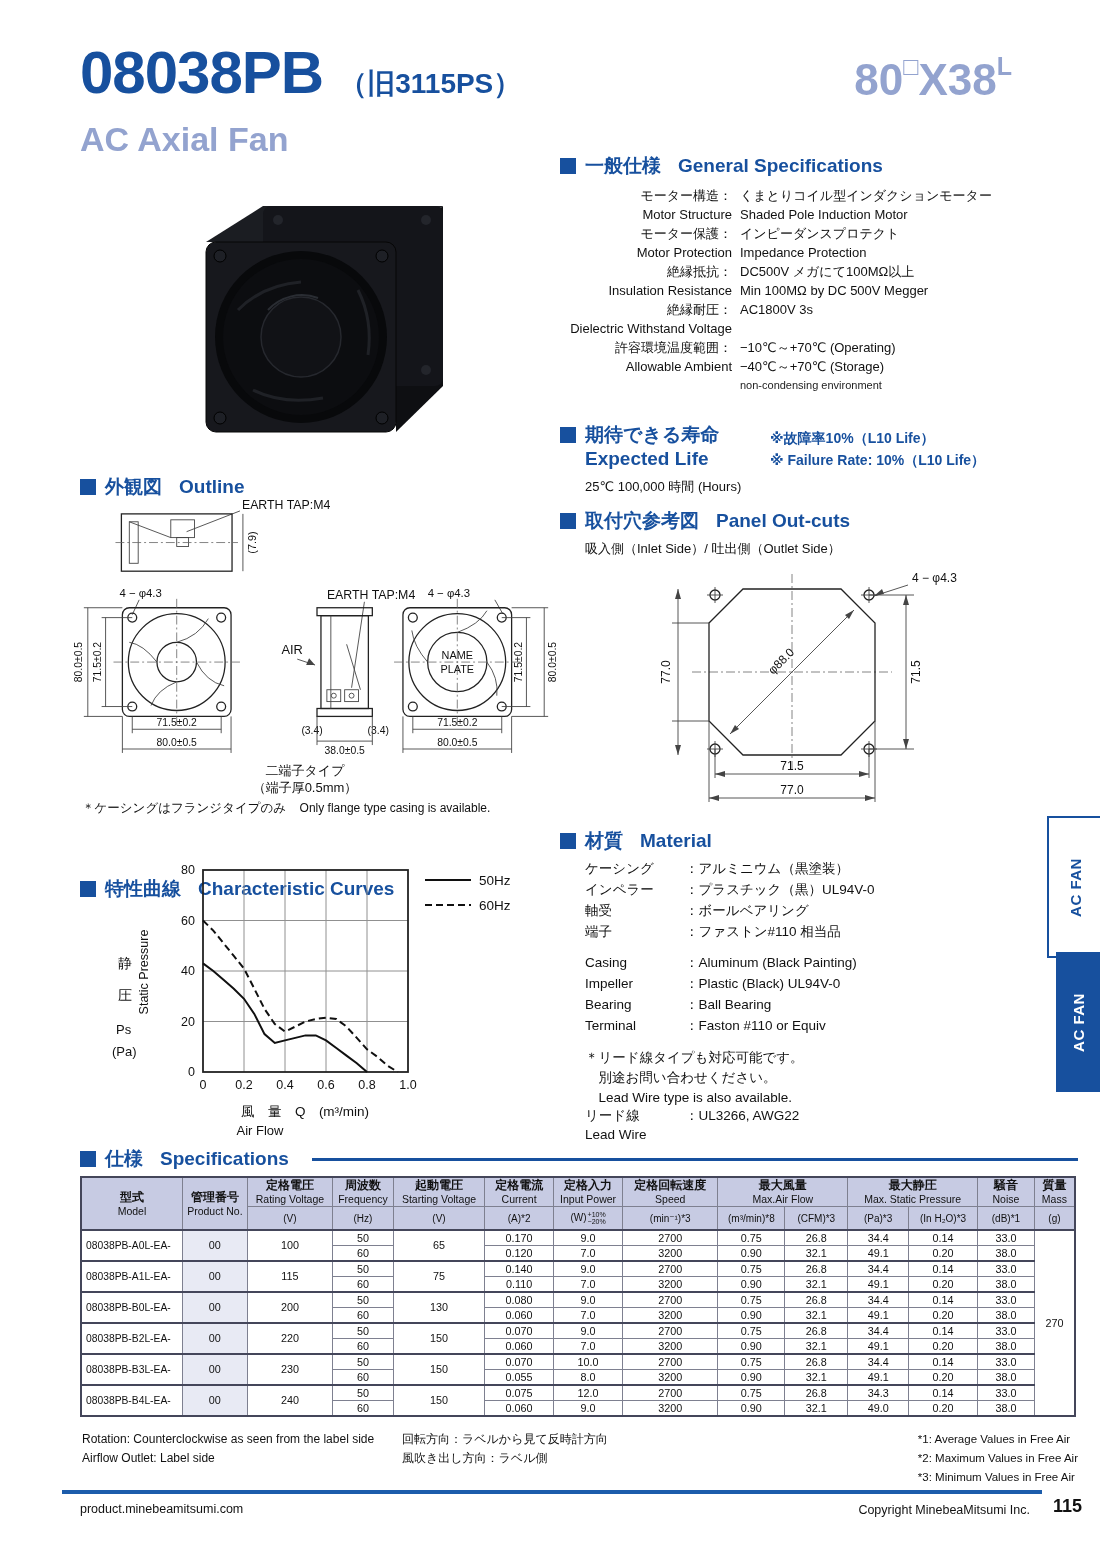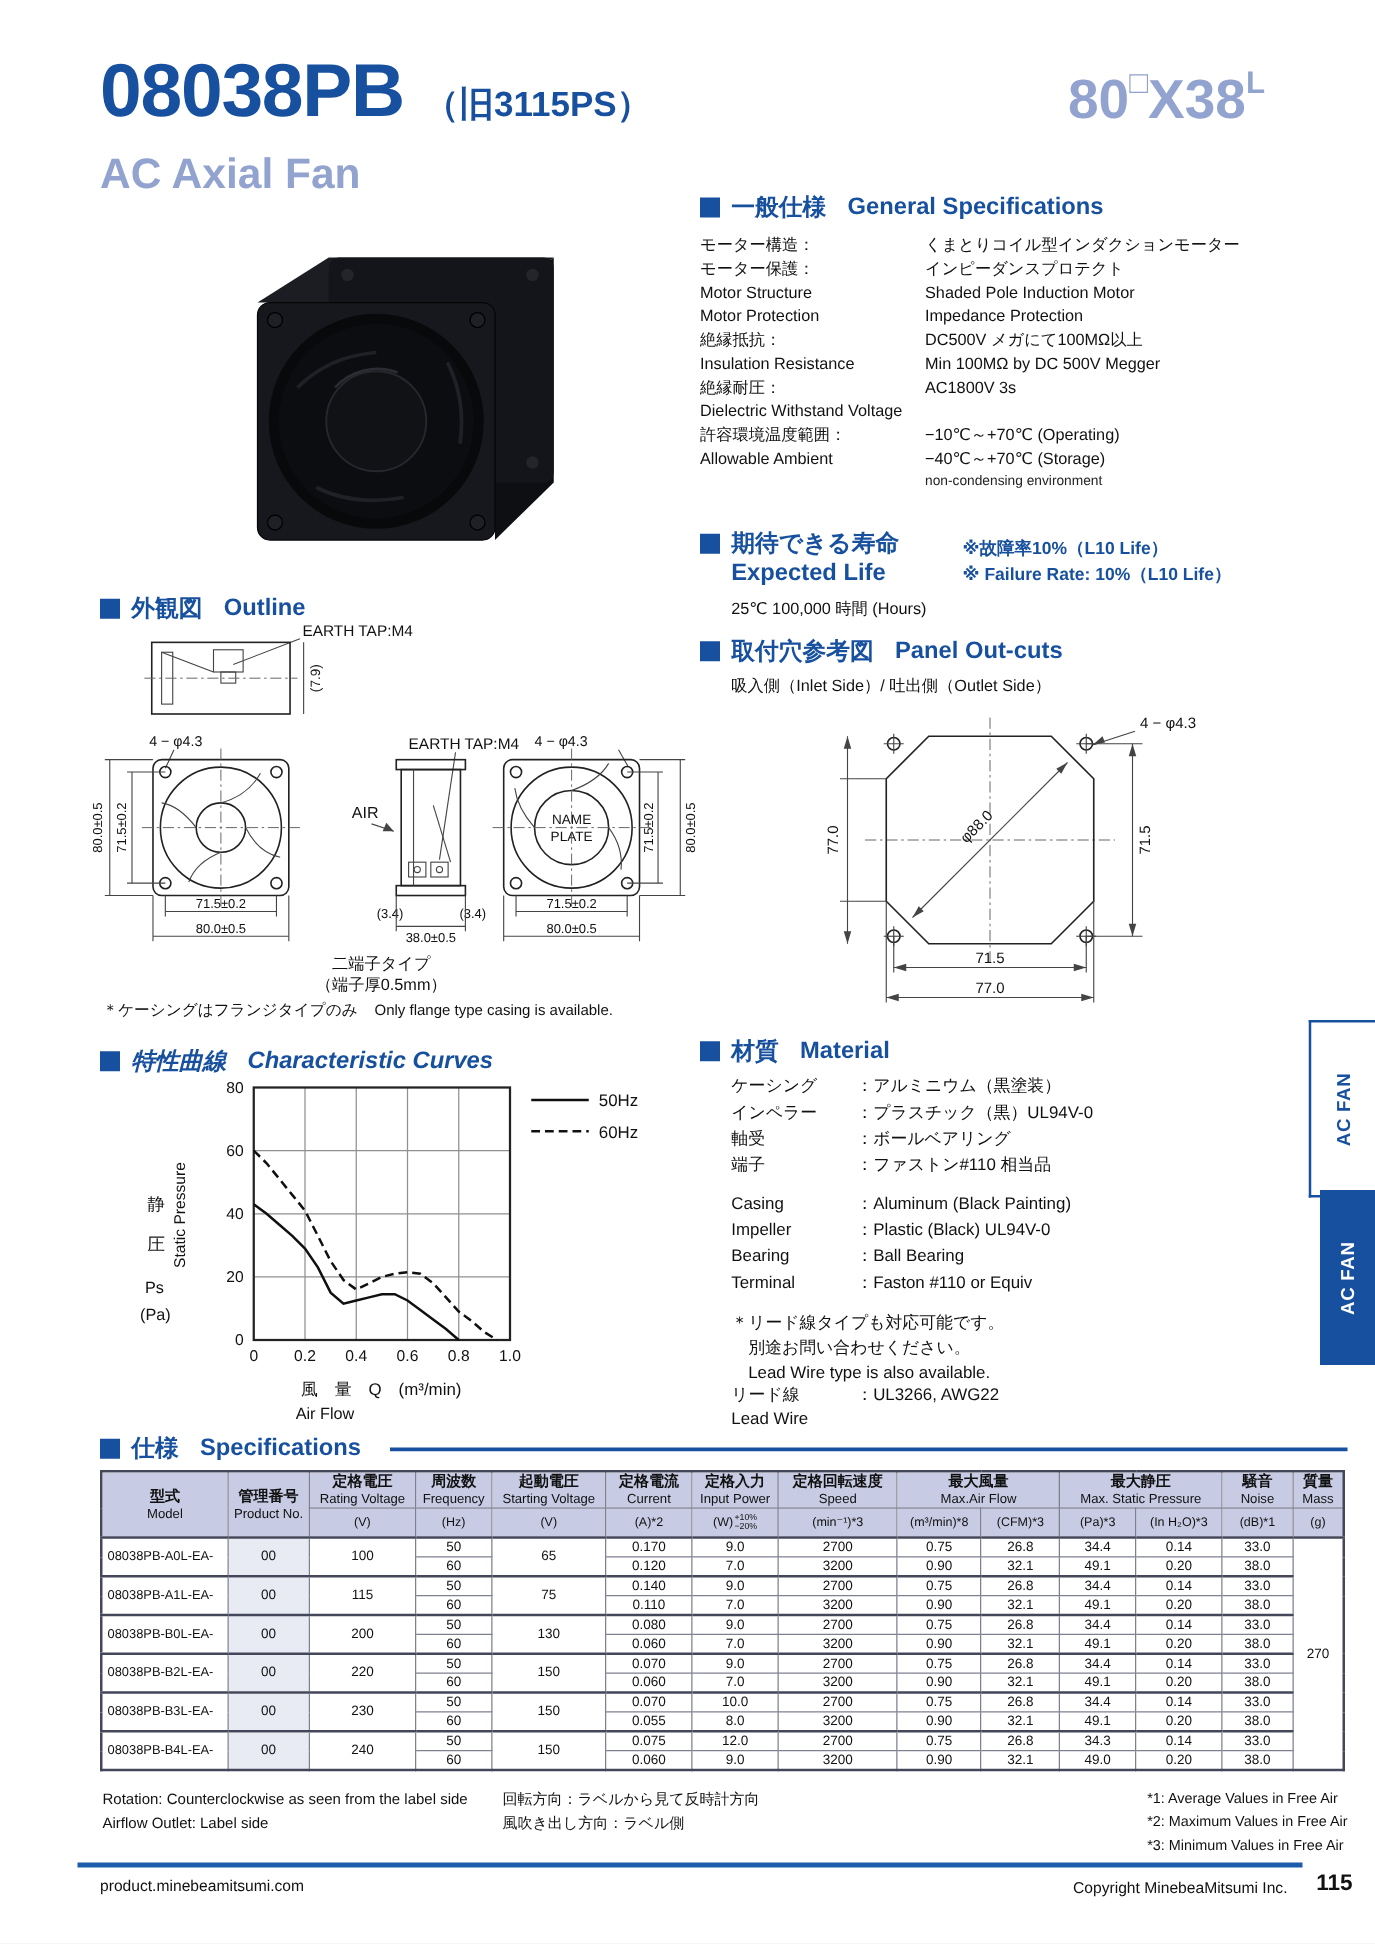--- a/index.html
+++ b/index.html
@@ -14,21 +14,21 @@
   .subtitle{position:absolute;left:80px;top:120px;font-size:34px;font-weight:bold;color:#93a3cf;}
   
   .sec-head{position:absolute;display:flex;align-items:center;gap:9px;}
   .sec-sq{width:16px;height:16px;background:#17509e;flex:0 0 auto;}
   .sec-jp{font-size:19px;font-weight:bold;color:#17509e;}
   .sec-en{font-size:19px;font-weight:bold;color:#17509e;margin-left:8px;}
   .sec-rule{flex:1;height:3px;background:#17509e;margin-left:14px;}
   
   #gen-rows{position:absolute;left:560px;top:186px;width:486px;font-size:13px;line-height:19px;}
   .gs-row{display:flex;}
-  .gs-label{width:172px;flex:0 0 auto;}
+  .gs-label{width:172px;text-align:right;flex:0 0 auto;}
   .gs-value{margin-left:8px;}
   .gs-small{font-size:11px;color:#222;}
   
   #life-block{position:absolute;left:560px;top:422px;width:486px;}
   .life-row{display:flex;align-items:baseline;}
   .life-title{font-size:19px;font-weight:bold;color:#17509e;width:210px;display:flex;align-items:center;gap:9px;}
   .life-title2{font-size:19px;font-weight:bold;color:#17509e;width:210px;padding-left:25px;box-sizing:border-box;}
   .life-note{font-size:14px;font-weight:bold;color:#17509e;}
   .life-value{margin-top:8px;padding-left:25px;font-size:13px;color:#111;}
   
@@ -115,26 +115,26 @@
     <span class="sec-sq"></span>
     <span class="sec-jp">一般仕様</span>
     <span class="sec-en">General Specifications</span>
   </div>
   <div id="gen-rows">
       <div class="gs-row">
         <div class="gs-label">モーター構造：</div>
         <div class="gs-value">くまとりコイル型インダクションモーター</div>
       </div>
       <div class="gs-row">
+        <div class="gs-label">Motor Structure</div>
+        <div class="gs-value">Shaded Pole Induction Motor</div>
+      </div>
+      <div class="gs-row">
         <div class="gs-label">モーター保護：</div>
         <div class="gs-value">インピーダンスプロテクト</div>
-      </div>
-      <div class="gs-row">
-        <div class="gs-label">Motor Structure</div>
-        <div class="gs-value">Shaded Pole Induction Motor</div>
       </div>
       <div class="gs-row">
         <div class="gs-label">Motor Protection</div>
         <div class="gs-value">Impedance Protection</div>
       </div>
       <div class="gs-row">
         <div class="gs-label">絶縁抵抗：</div>
         <div class="gs-value">DC500V メガにて100MΩ以上</div>
       </div>
       <div class="gs-row">
@@ -344,21 +344,21 @@
 
   <div id="outline-notes">
     <div>二端子タイプ</div>
     <div>（端子厚0.5mm）</div>
   </div>
   <div id="outline-note3">
     <span>＊ケーシングはフランジタイプのみ</span>
     <span style="margin-left:10px;font-size:12px;">Only flange type casing is available.</span>
   </div>
 
-  <div class="sec-head" style="left:80px;top:836px;font-style:italic;">
+  <div class="sec-head" style="left:80px;top:876px;">
     <span class="sec-sq"></span>
     <span class="sec-jp">特性曲線</span>
     <span class="sec-en">Characteristic Curves</span>
   </div>
 
   <svg id="curve-svg" style="position:absolute;left:88px;top:852px;" width="470" height="300" viewBox="0 0 470 300">
     <g id="curve-plot">
         <line x1="156" y1="18" x2="156" y2="220" stroke="#909090" stroke-width="1"></line>
         <line x1="197" y1="18" x2="197" y2="220" stroke="#909090" stroke-width="1"></line>
         <line x1="238" y1="18" x2="238" y2="220" stroke="#909090" stroke-width="1"></line>

